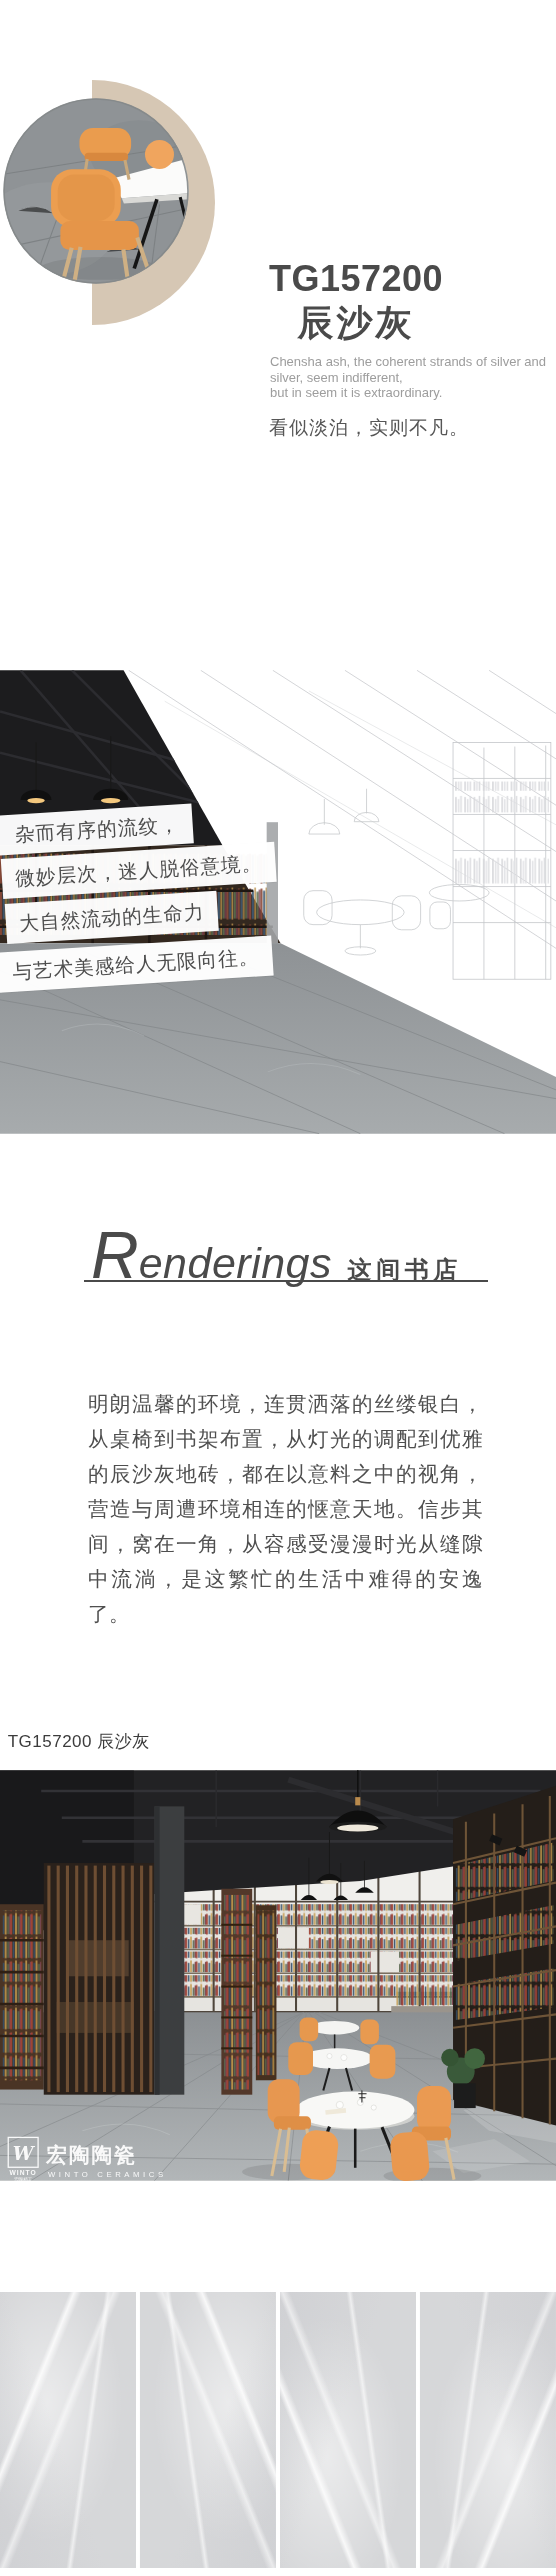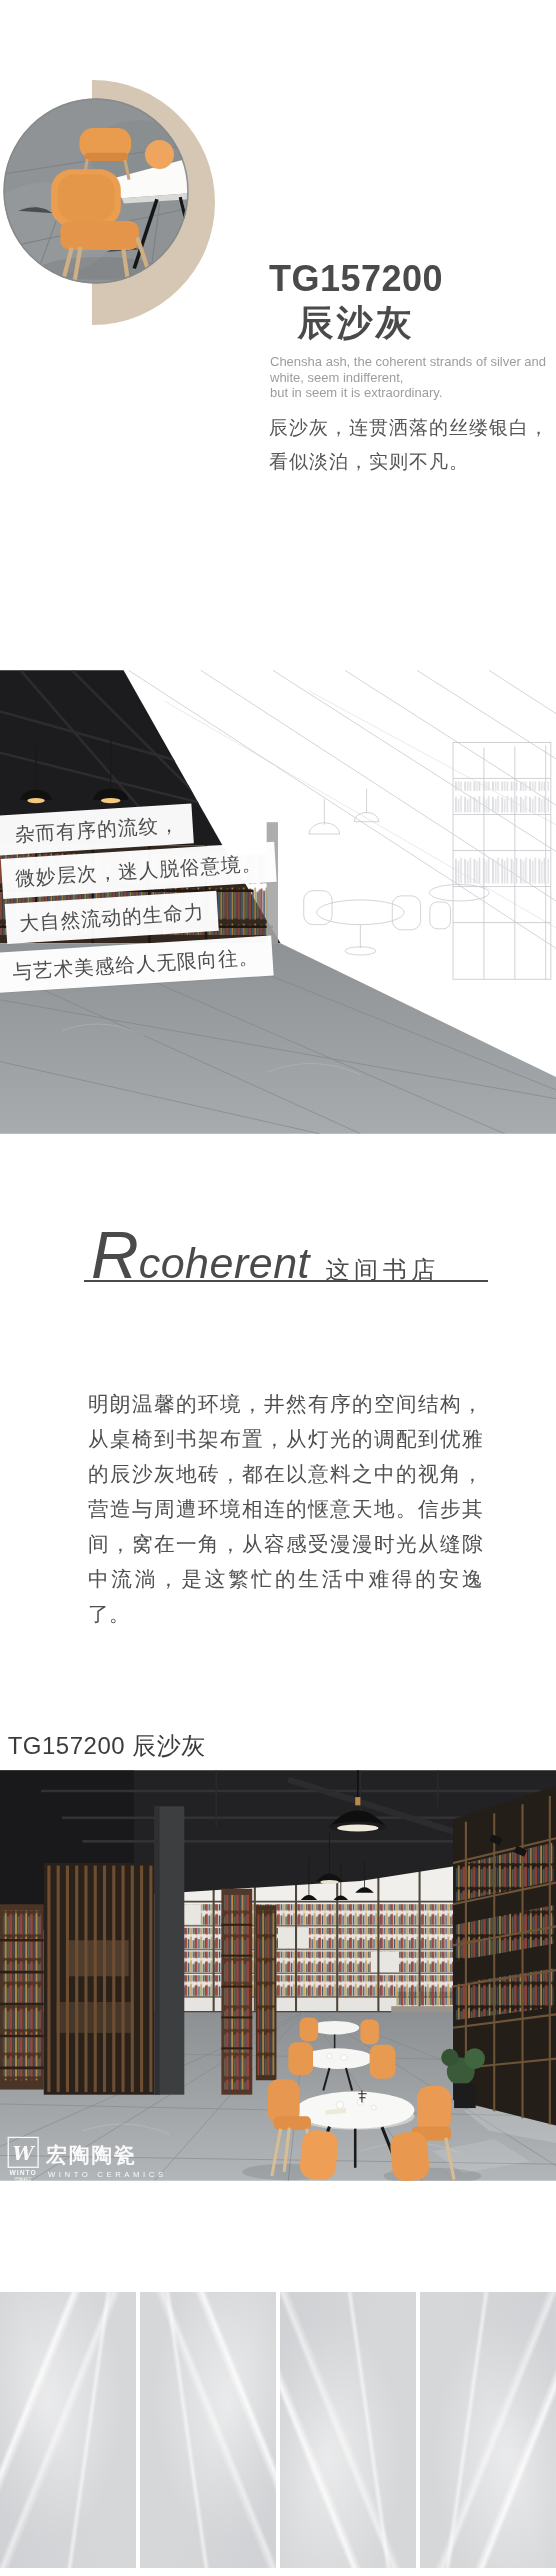--- a/index.html
+++ b/index.html
@@ -24,27 +24,27 @@
     white-space:nowrap;box-shadow:0 0.5px 1px rgba(0,0,0,.08);}
   .banner-1{left:-8.2px;top:816px;padding-left:23px;}
   .banner-2{left:2.1px;top:859px;}
   .banner-3{left:6.2px;top:904px;}
   .banner-4{left:-6.2px;top:953px;padding-left:18.5px;}
 
   
   .rend-heading{position:absolute;left:91px;top:1217px;display:flex;align-items:baseline;color:#4a4a4a;}
   .rend-heading .big-r{font-family:"Liberation Sans",sans-serif;font-style:italic;font-size:66px;font-weight:500;}
   .rend-heading .rest{font-family:"Liberation Sans",sans-serif;font-style:italic;font-size:43px;font-weight:400;letter-spacing:0.5px;}
-  .rend-heading .cn{font-size:24px;margin-left:15.5px;letter-spacing:4.6px;font-weight:400;}
+  .rend-heading .cn{font-size:24px;margin-left:15.5px;letter-spacing:4.6px;font-weight:700;}
   .rend-underline{position:absolute;left:84px;top:1280px;width:404px;height:2.1px;background:#4a4a4a;}
   .rend-paragraph{position:absolute;left:88px;top:1386px;width:395px;font-size:20.6px;line-height:35px;
     color:#4f4f4f;letter-spacing:0.5px;text-align:justify;}
 
   
-  .gallery-label{position:absolute;left:7.7px;top:1730px;font-size:24px;color:#3c3c3c;letter-spacing:0.5px;}
+  .gallery-label{position:absolute;left:7.7px;top:1730px;font-size:17px;color:#3c3c3c;letter-spacing:0.5px;}
   .main-photo{position:absolute;left:0;top:1770px;width:556px;height:411px;}
 
   
   .tiles{position:absolute;left:0;top:2292px;width:556px;height:276px;display:grid;
     grid-template-columns:1fr 1fr 1fr 1fr;grid-gap:4.1px;}
   .tile{background-color:#d6d7d9;
     background-image:
       linear-gradient(112deg, transparent 28%, rgba(255,255,255,.8) 30%, transparent 33%, transparent 44%, rgba(255,255,255,.55) 46%, transparent 49%),
       linear-gradient(98deg, transparent 60%, rgba(255,255,255,.6) 62%, transparent 64%),
       linear-gradient(70deg, rgba(203,204,208,.55), transparent 45%),
@@ -106,26 +106,25 @@
 
   <div class="orange-disc"></div>
 
   <div class="hero-title">
     <div>TG157200</div>
     <div class="cn">辰沙灰</div>
   </div>
 
   <div class="hero-sub-en">
     <div>Chensha ash, the coherent strands of silver and</div>
-    <div>white, seem indifferent,</div>
+    <div>silver, seem indifferent,</div>
     <div>but in seem it is extraordinary.</div>
   </div>
 
   <div class="hero-intro">
-    <div>辰沙灰，连贯洒落的丝缕银白，</div>
     <div>看似淡泊，实则不凡。</div>
   </div>
 
   <svg class="sketch-wrap" viewBox="0 0 1080 900" width="556" height="464">
     <defs>
       <pattern id="books2" width="22" height="70" patternUnits="userSpaceOnUse">
         <rect x="0" y="4" width="4" height="60" fill="#8c4a38"></rect>
         <rect x="5" y="8" width="4" height="55" fill="#3e5a74"></rect>
         <rect x="10" y="2" width="3" height="62" fill="#b98f4a"></rect>
         <rect x="14" y="10" width="4" height="52" fill="#5d6e52"></rect>
@@ -228,26 +227,26 @@
     </g>
   </svg>
 
   <div class="banner banner-1">杂而有序的流纹，</div>
   <div class="banner banner-2">微妙层次，迷人脱俗意境。</div>
   <div class="banner banner-3">大自然流动的生命力</div>
   <div class="banner banner-4">与艺术美感给人无限向往。</div>
 
   <div class="rend-heading">
     <span class="big-r">R</span>
-      <span class="rest">coherent</span>
+      <span class="rest">enderings</span>
     <span class="cn">这间书店</span>
   </div>
   <div class="rend-underline"></div>
 
-  <div class="rend-paragraph">明朗温馨的环境，井然有序的空间结构，从桌椅到书架布置，从灯光的调配到优雅的辰沙灰地砖，都在以意料之中的视角，营造与周遭环境相连的惬意天地。信步其间，窝在一角，从容感受漫漫时光从缝隙中流淌，是这繁忙的生活中难得的安逸了。</div>
+  <div class="rend-paragraph">明朗温馨的环境，连贯洒落的丝缕银白，从桌椅到书架布置，从灯光的调配到优雅的辰沙灰地砖，都在以意料之中的视角，营造与周遭环境相连的惬意天地。信步其间，窝在一角，从容感受漫漫时光从缝隙中流淌，是这繁忙的生活中难得的安逸了。</div>
 
   <div class="gallery-label">TG157200 辰沙灰</div>
 
   <svg class="main-photo" viewBox="0 0 1080 797" width="556" height="411">
     <defs>
       <pattern id="booksP" width="20" height="46" patternUnits="userSpaceOnUse">
         <rect x="0" y="3" width="3.5" height="40" fill="#a04434"></rect>
         <rect x="5" y="6" width="3" height="36" fill="#35516b"></rect>
         <rect x="9.5" y="1" width="3" height="42" fill="#c59b4d"></rect>
         <rect x="14" y="8" width="3.5" height="34" fill="#59684e"></rect>

